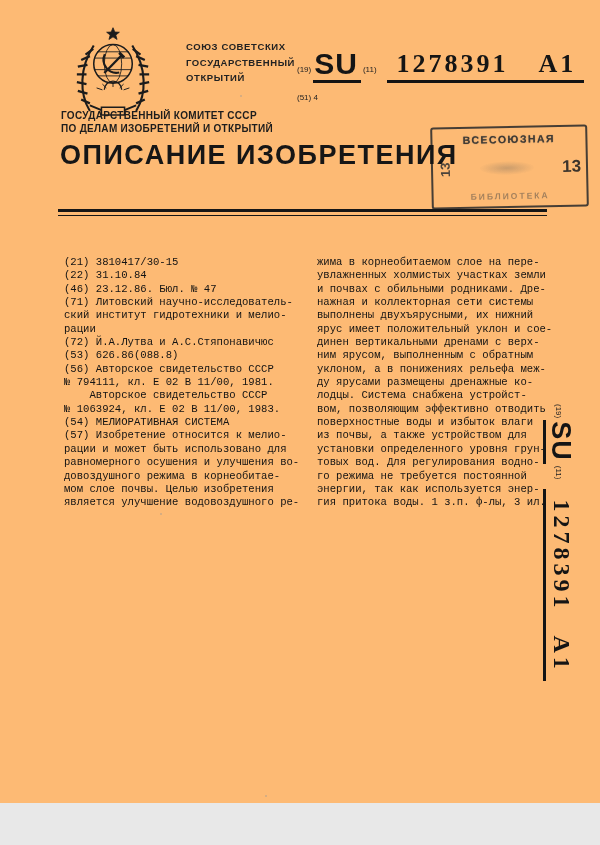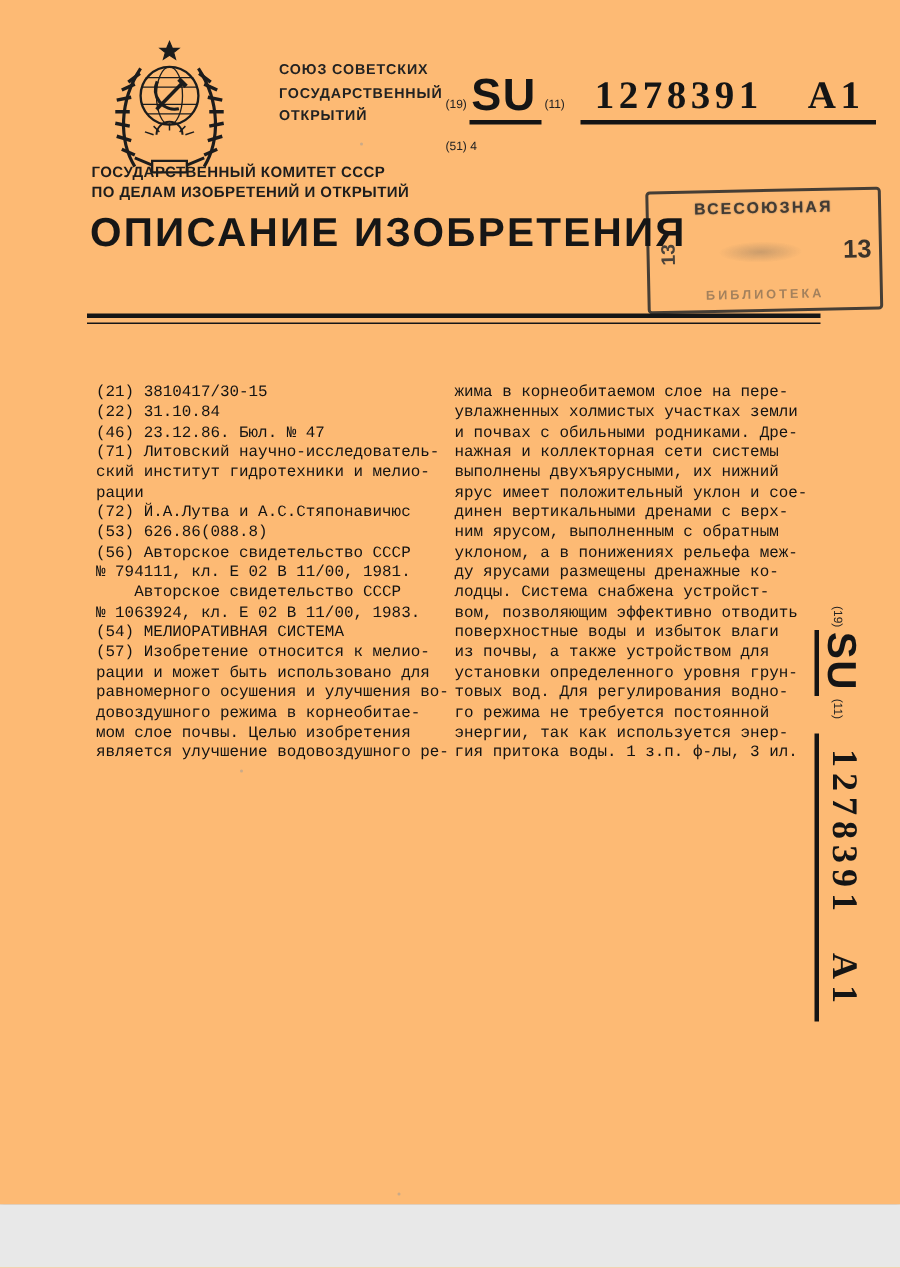--- a/index.html
+++ b/index.html
@@ -56,21 +56,21 @@
   .doc-title{position:absolute;left:60px;top:140px;font-size:27px;font-weight:bold;letter-spacing:1.5px;color:#161616;}
   .doc-subtitle{position:absolute;left:63px;top:184px;font-size:13.5px;font-weight:bold;letter-spacing:1.2px;color:#161616;}
   .rule{position:absolute;left:58px;top:209px;width:489px;height:3px;
     border-top:3px solid #161616;border-bottom:1.5px solid #161616;}
   
   .col{
     position:absolute;top:236px;font-family:"Liberation Mono",monospace;
     font-size:10.6px;line-height:13.35px;white-space:pre;color:#131313;margin-top:20px;
   }
   .col-left{left:64px;width:234px;}
-  .col-right{left:303px;width:248px;}
+  .col-right{left:317px;width:248px;}
   
   .side-pub{
     position:absolute;left:581px;top:402px;width:270px;height:38px;
     transform:rotate(90deg);transform-origin:0 0;
     display:flex;align-items:flex-end;
   }
   .side-pub .tiny{margin-bottom:11px;}
   .side-pub .su{font-size:27px;border-bottom-width:3px;}
   .side-pub .num,.side-pub .kind{font-size:24px;letter-spacing:4px;}
   .side-pub .numgrp{padding-bottom:4px;}

